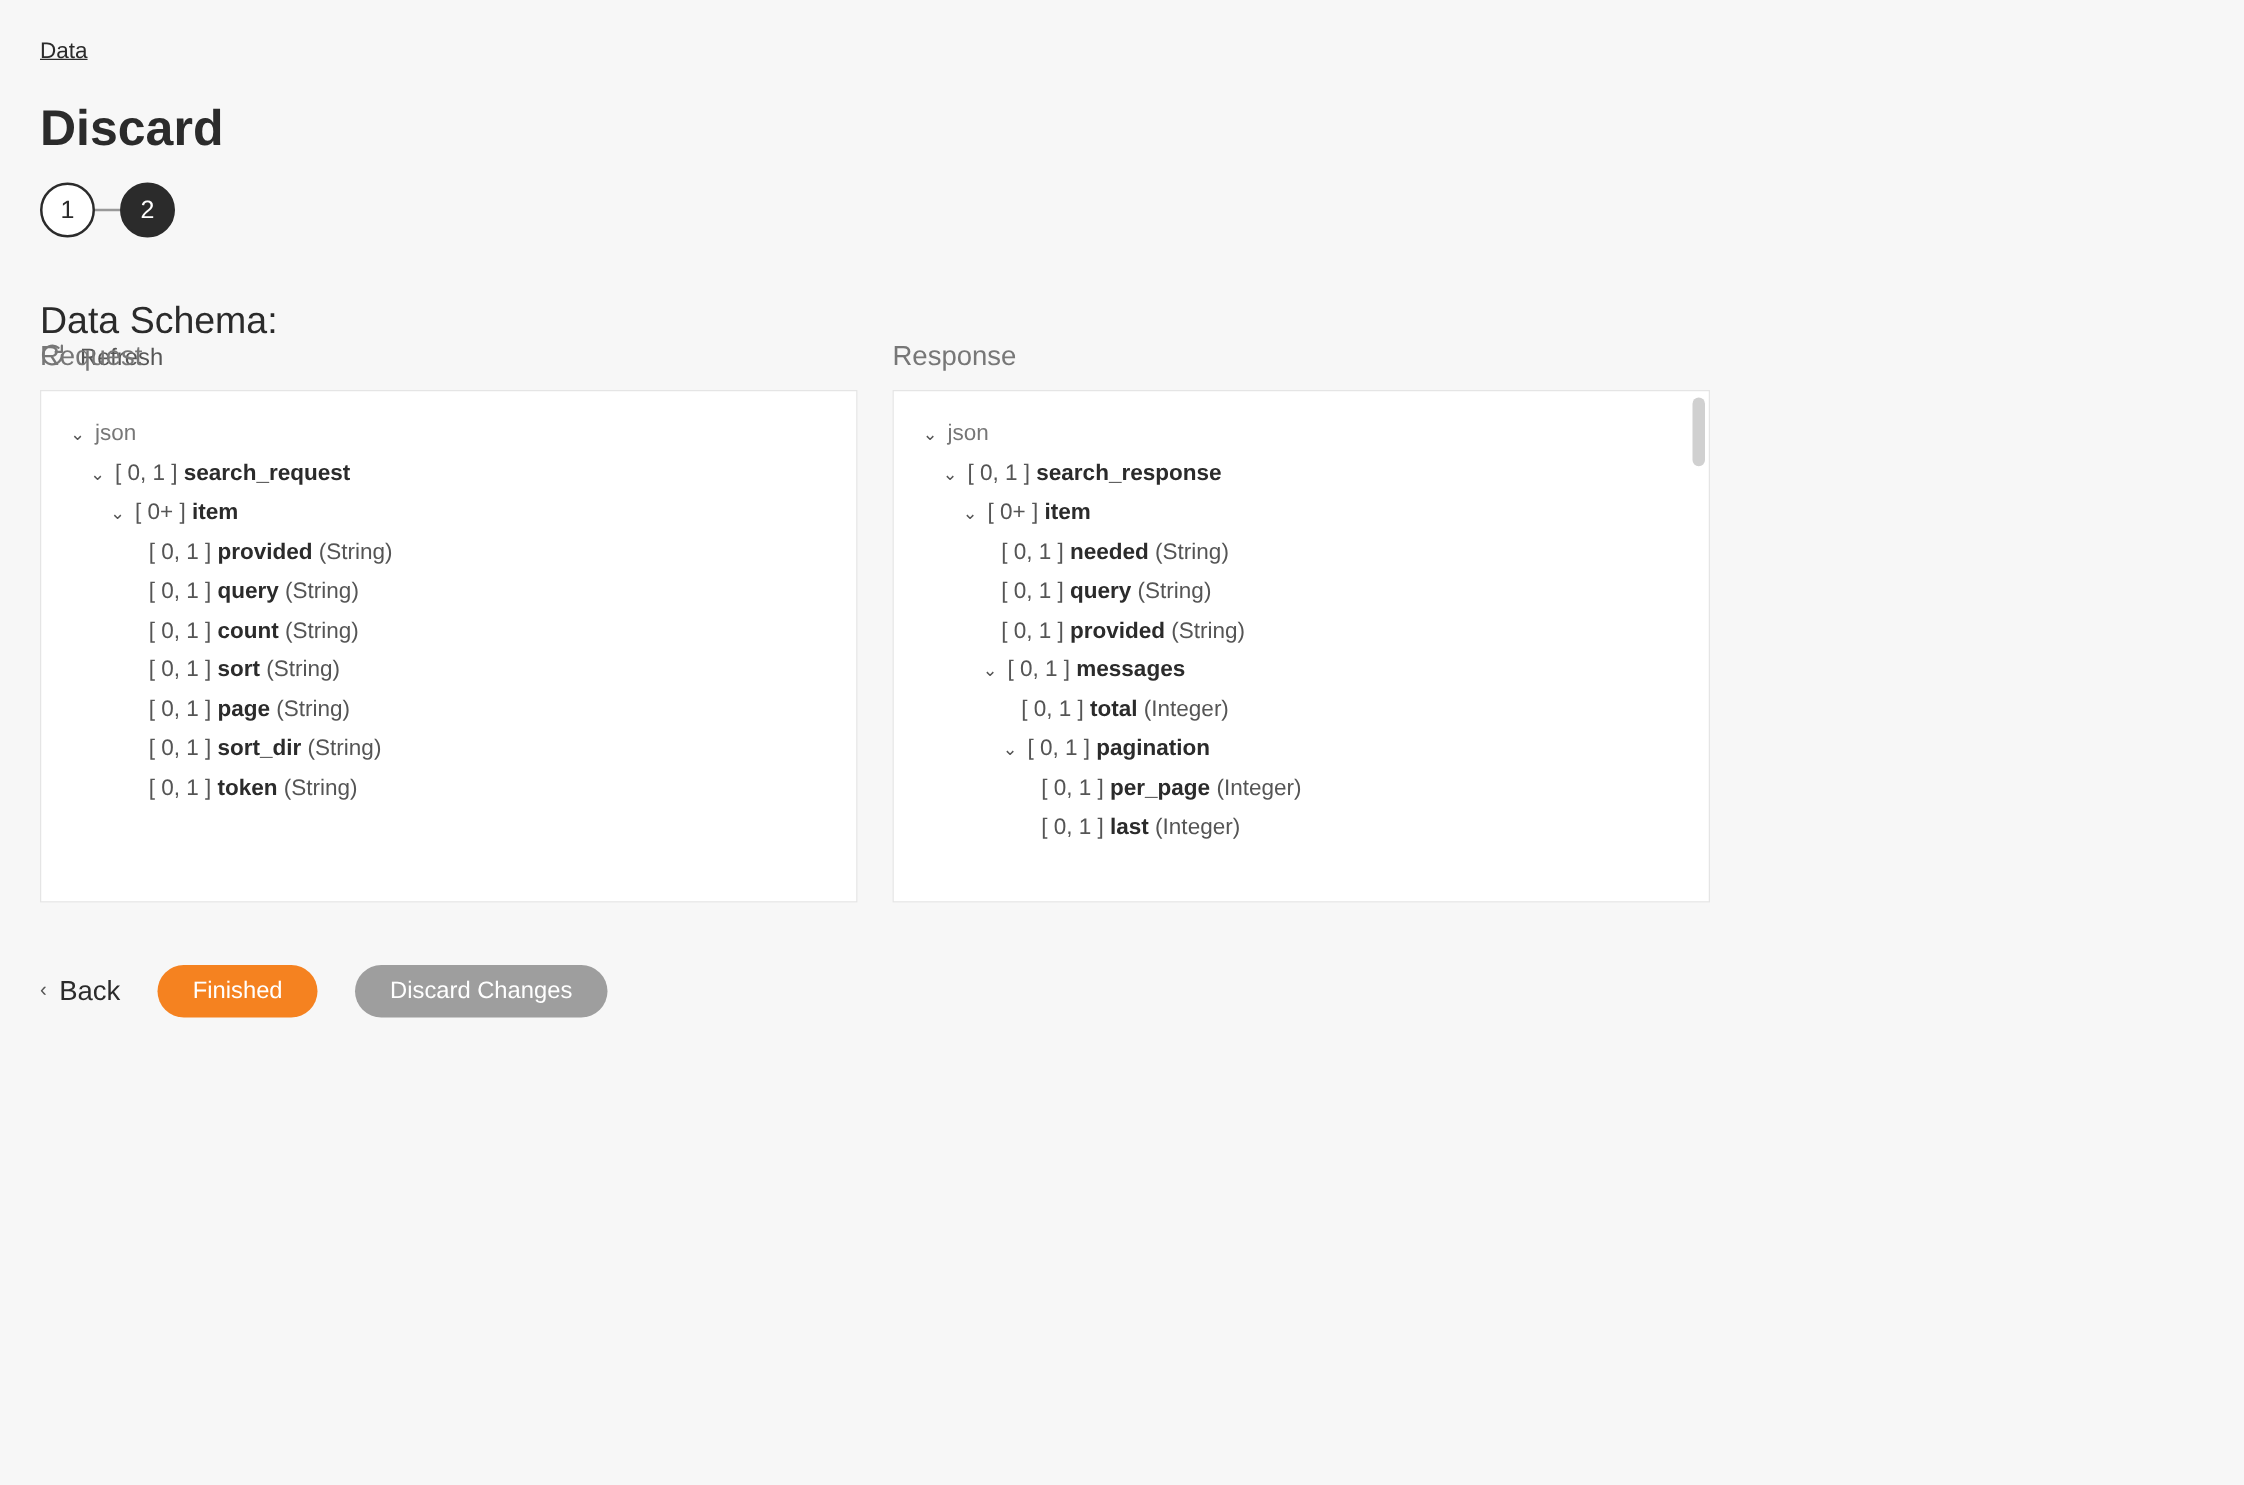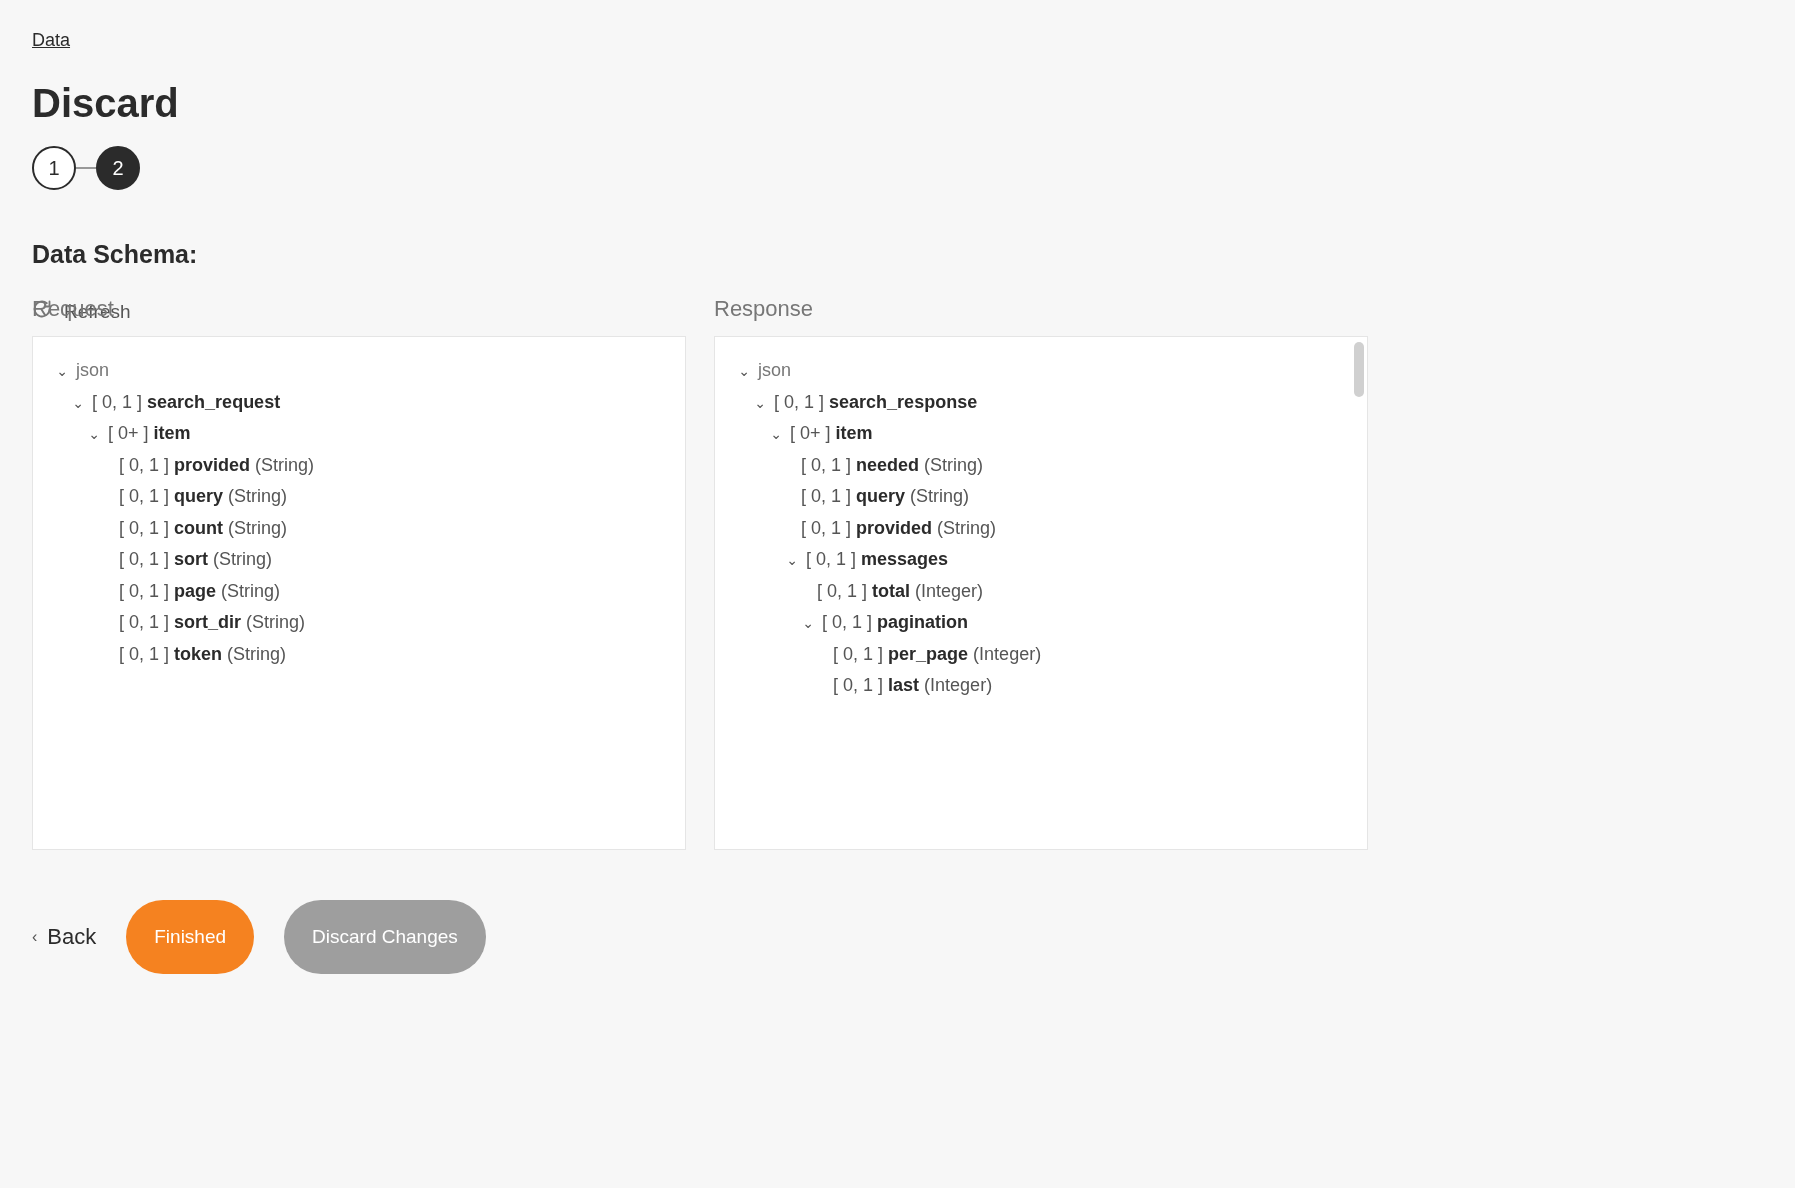--- a/index.html
+++ b/index.html
@@ -59,23 +59,22 @@
     background: #2b2b2b;
     color: #fff;
     border-color: #2b2b2b;
   }
   .step-line {
     width: 20px;
     height: 2px;
     background: #999;
   }
   .section-title {
-    font-size: 25px;
-    font-weight: 700;
-    margin-bottom: 30px;
+    font-size: 30px;
+    font-weight: 400;
   }
   .refresh-row {
     display: flex;
     justify-content: flex-start;
     padding-right: 30px;
     margin-bottom: -28px;
   }
   .refresh-btn {
     display: flex;
     align-items: center;
@@ -98,21 +97,21 @@
     color: var(--grey);
     margin-bottom: 14px;
   }
   .panel-wrap {
     position: relative;
   }
   .panel {
     background: var(--panel);
     border: 1px solid var(--border);
     padding: 18px 20px;
-    height: 514px;
+    height: 410px;
     overflow: hidden;
     font-size: 18px;
   }
   .tree ul {
     list-style: none;
     margin: 0;
     padding: 0 0 0 16px;
   }
   .tree > ul { padding-left: 0; }
   .tree li {
@@ -164,21 +163,21 @@
     display: flex;
     align-items: center;
     gap: 10px;
     font-size: 22px;
     color: var(--text);
     cursor: pointer;
   }
   .btn {
     border: none;
     border-radius: 999px;
-    padding: 26px 28px;
+    padding: 10px 28px;
     font-size: 19px;
     color: #fff;
     cursor: pointer;
   }
   .btn-primary { background: var(--orange); }
   .btn-secondary { background: var(--grey-btn); }
   .refresh-icon svg { width: 20px; height: 20px; }
 </style>
 </head>
 <body>

